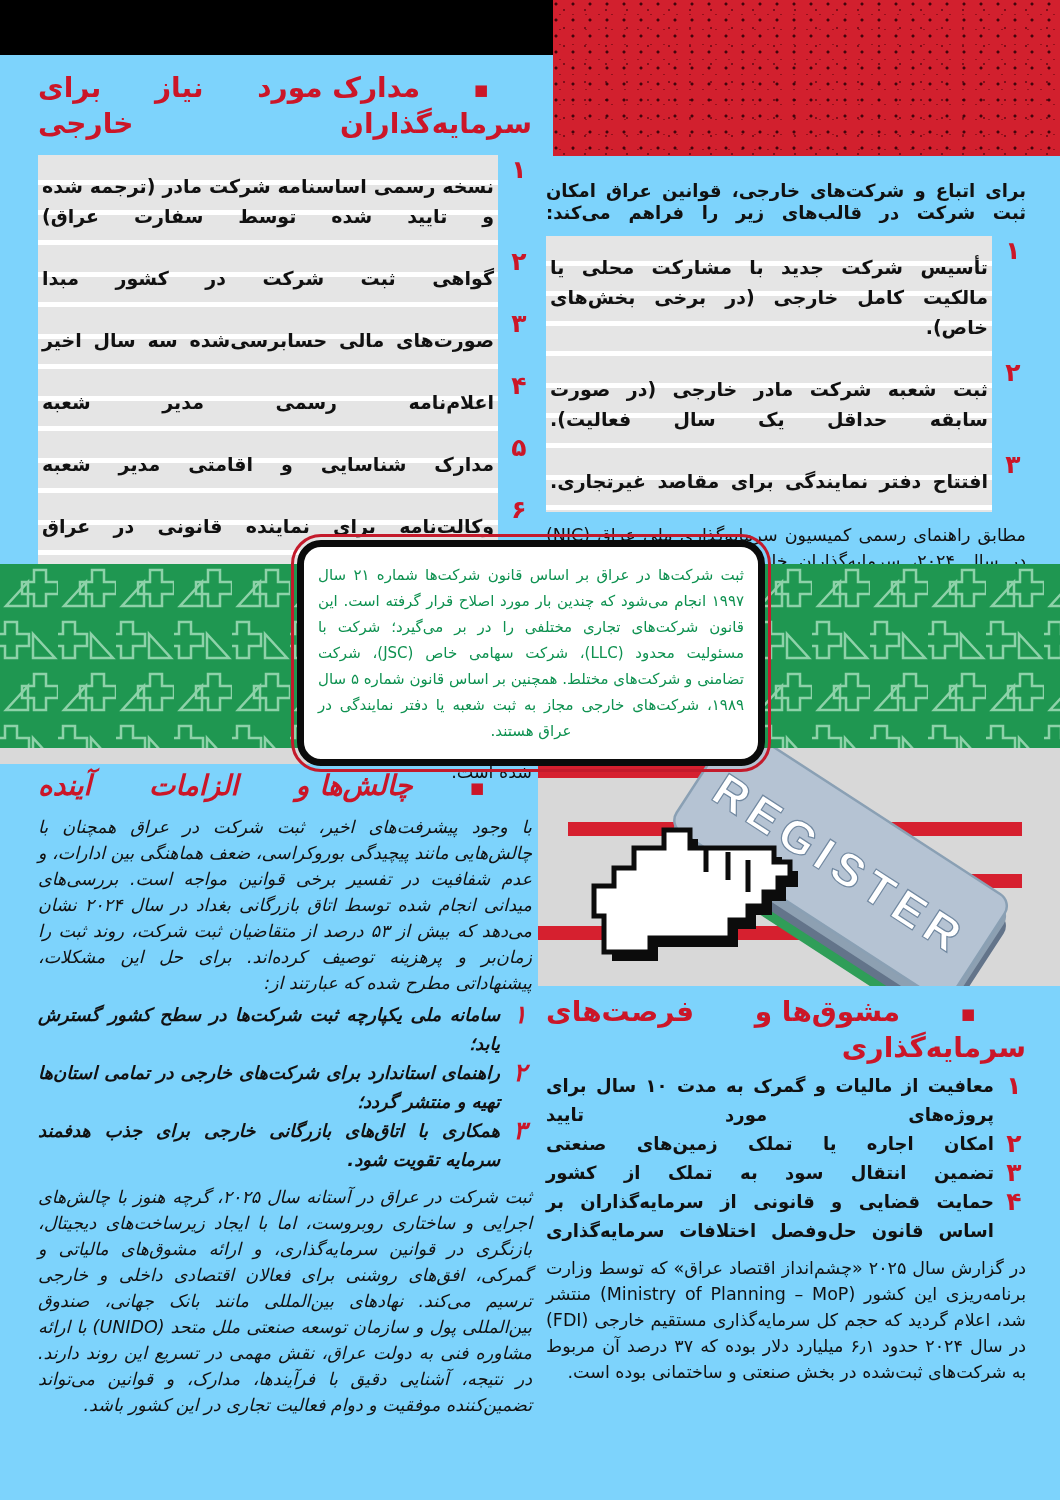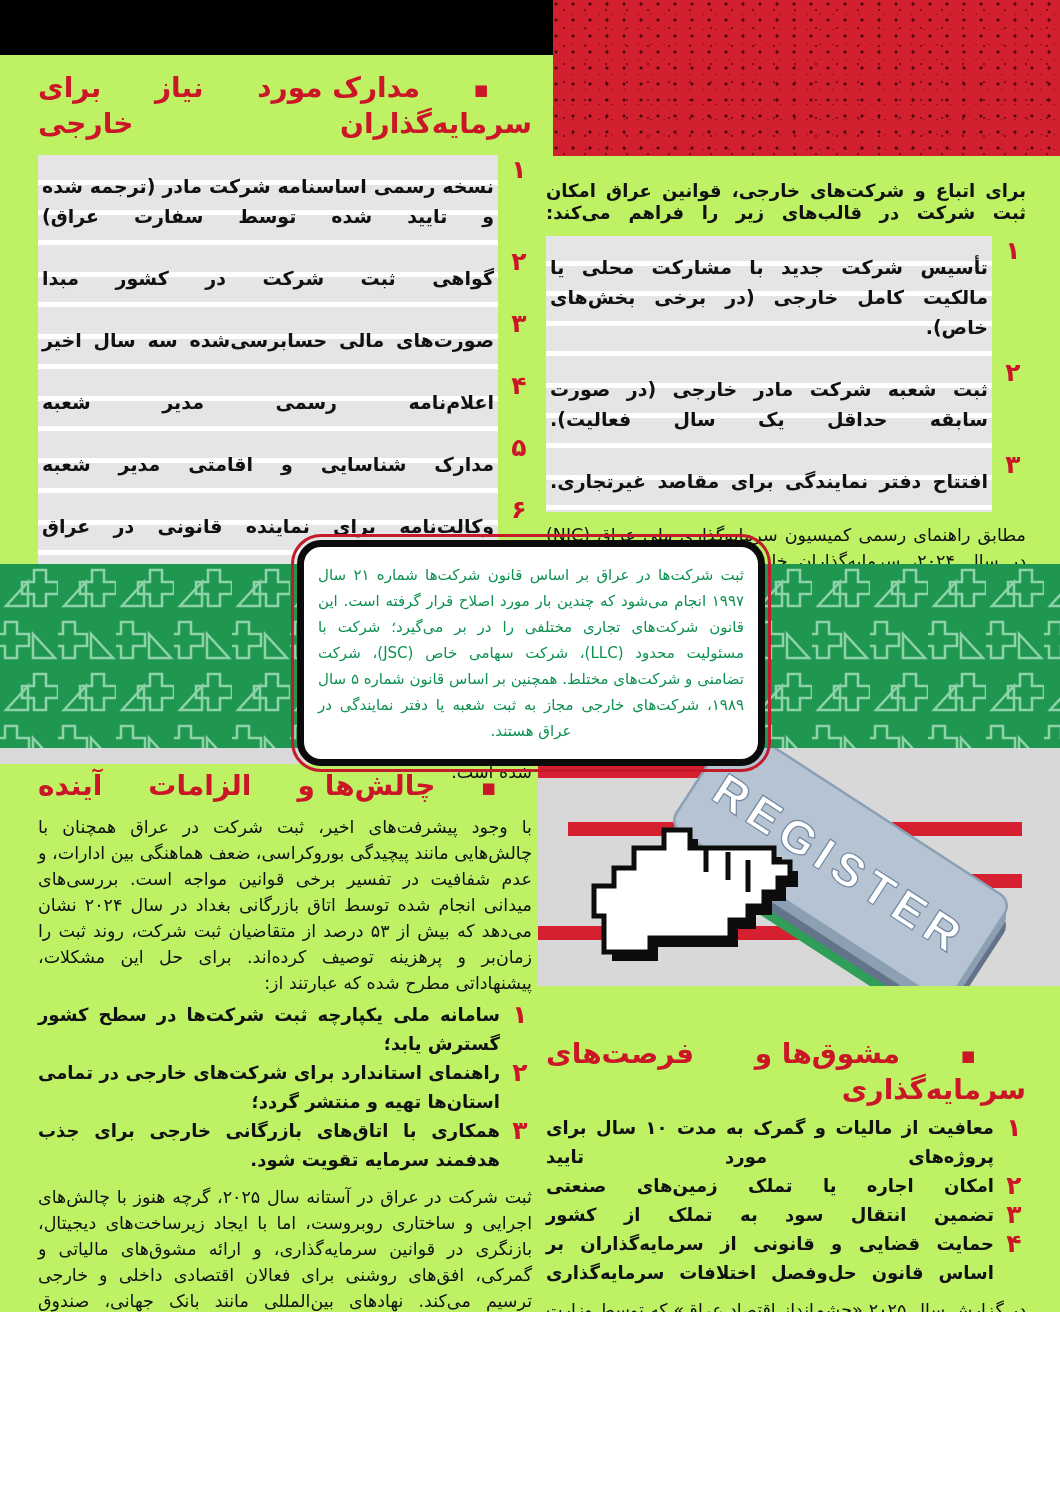--- a/index.html
+++ b/index.html
@@ -1,35 +1,35 @@
 <!DOCTYPE html>
 <html lang="fa" dir="rtl"><head>
 <meta charset="utf-8">
 <style>
   html,body{margin:0;padding:0;background:#ffffff;}
-  #page{position:relative;width:1060px;height:1312px;background:#bef264;overflow:hidden;
+  #page{position:relative;width:1060px;height:1500px;background:#7dd3fc;overflow:hidden;
         font-family:"DejaVu Sans",sans-serif;direction:rtl;color:#111;}
   
   .black-bar{position:absolute;left:0;top:0;width:553px;height:55px;background:#000;}
   .red-block{position:absolute;left:553px;top:0;width:507px;height:156px;background-color:#d2202e;
     background-image:
       radial-gradient(circle at 3px 4px, rgba(40,0,6,.85) 1.4px, transparent 1.7px),
       radial-gradient(circle at 11px 10px, rgba(60,2,10,.55) 1.1px, transparent 1.4px),
       radial-gradient(circle at 7px 15px, rgba(110,8,18,.6) 1px, transparent 1.3px);
     background-size:17px 16px,21px 18px,13px 15px;}
   
   .h2row{color:#cb1628;font-weight:800;font-size:28px;line-height:1.3;
          text-align:justify;text-align-last:justify;margin:0;}
   .bullet{font-size:15px;vertical-align:2px;}
   
   .col{position:absolute;}
   .sec-docs{left:38px;top:70px;width:494px;}
   .sec-reg{left:546px;top:172px;width:480px;}
-  .sec-chal{left:38px;top:768px;width:494px;}
-  .sec-inc{left:546px;top:1036px;width:480px;}
+  .sec-chal{left:38px;top:768px;width:494px;font-style:italic;}
+  .sec-inc{left:546px;top:994px;width:480px;}
   .para{font-size:17.5px;line-height:26px;text-align:justify;margin:10px 0 0;}
   .intro{font-weight:700;font-size:18px;line-height:22px;text-align:justify;text-align-last:justify;margin:8px 0 0;}
   
   ul.bars{list-style:none;margin:12px 0 0;padding:0;}
   ul.bars li{display:flex;align-items:flex-start;gap:8px;margin:0;}
   ul.bars .num{flex:none;width:26px;color:#cb1628;font-weight:800;font-size:25px;line-height:30px;text-align:center;}
   ul.bars .txt{flex:1;font-weight:700;font-size:19px;line-height:30px;text-align:justify;text-align-last:justify;
     background:repeating-linear-gradient(to bottom,#e5e5e5 0 25px,#ffffff 25px 30px);padding:16px 4px;}
   
   ul.boldlist{list-style:none;margin:4px 0 0;padding:0;}

